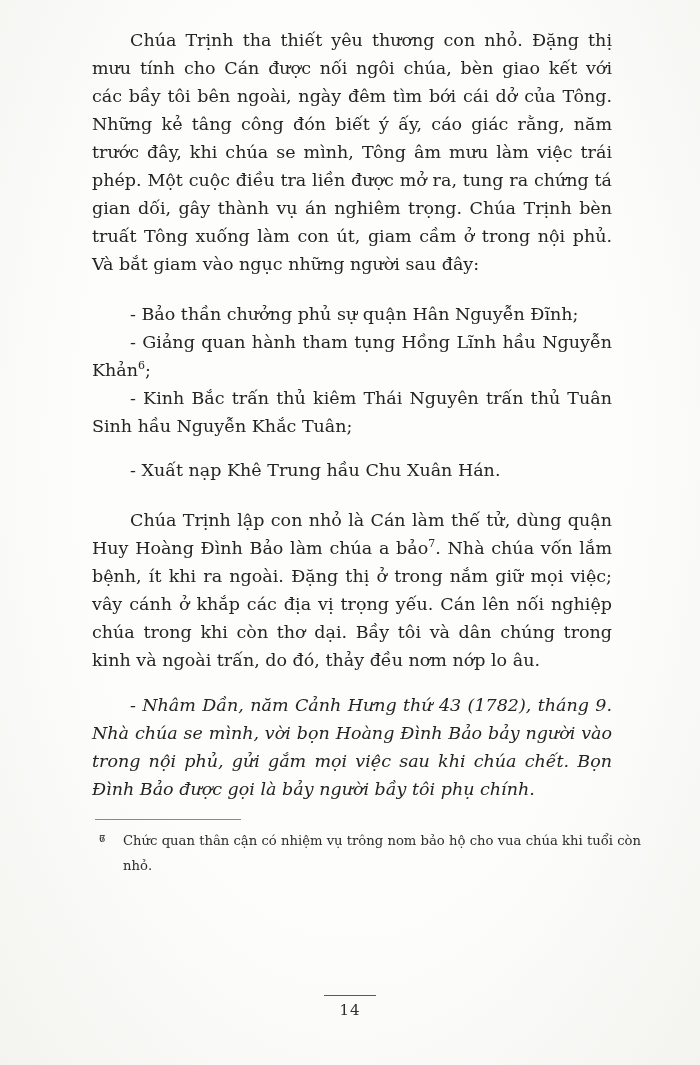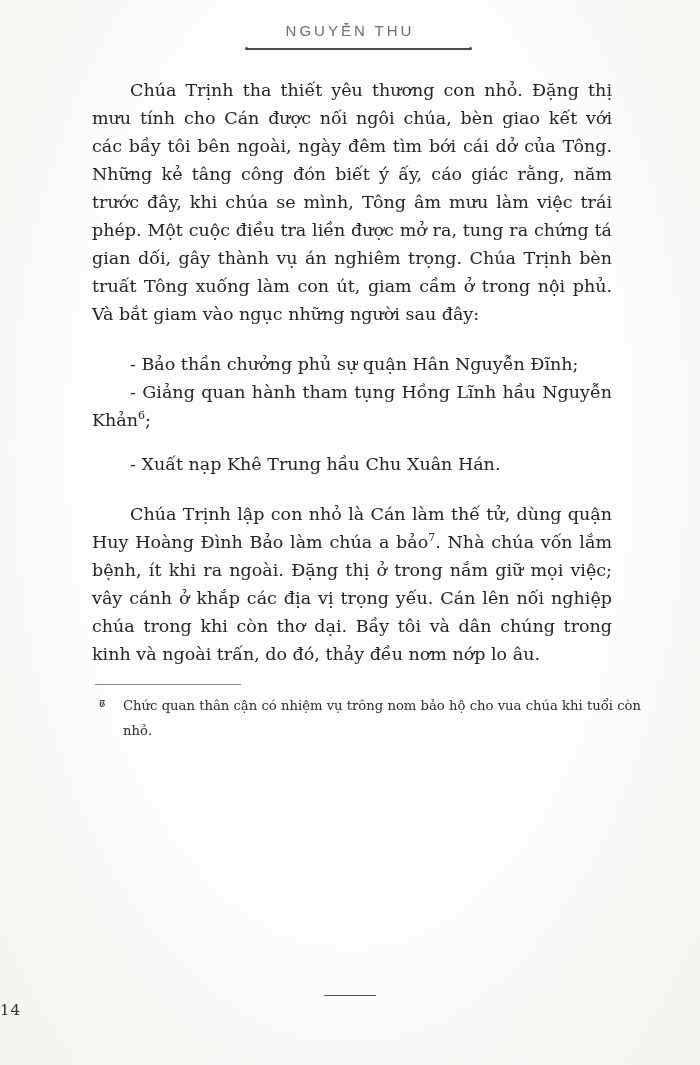--- a/index.html
+++ b/index.html
@@ -70,50 +70,48 @@
   .footnote { position:relative; padding-left:28px; }
   .fn-num {
     position:absolute; left:4px; top:-2px;
     font-size:10px; color:#333;
   }
 
   
   .page-footer {
     position:absolute;
     left:0; right:0; bottom:46px;
-    text-align:left;
+    text-align:center;
   }
   .footer-rule { width:52px; height:1px; background:#5a5a5a; margin:0 auto 5px; }
   .page-number { font-size:15px; color:#2e2e2e; letter-spacing:1px; }
 </style>
 </head>
 <body>
 
 <div class="page">
 
-  <header>
-    <div class="running-head">NGUYỄN THU</div>
-    <div class="head-rule"></div>
-  </header>
 
   <main class="body-text">
 
 
     <p class="para mt0"><span>Chúa Trịnh tha thiết yêu thương con nhỏ. Đặng thị mưu tính cho Cán được nối ngôi chúa, bèn giao kết với các bầy tôi bên ngoài, ngày đêm tìm bới cái dở của Tông. Những kẻ tâng công đón biết ý ấy, cáo giác rằng, năm trước đây, khi chúa se mình, Tông âm mưu làm việc trái phép. Một cuộc điều tra liền được mở ra, tung ra chứng tá gian dối, gây thành vụ án nghiêm trọng. Chúa Trịnh bèn truất Tông xuống làm con út, giam cầm ở trong nội phủ. Và bắt giam vào ngục những người sau đây:</span></p>
 
     <p class="para mt9"><span>- Bảo thần chưởng phủ sự quận Hân Nguyễn Đĩnh;</span></p>
 
     <p class="para mt7"><span>- Giảng quan hành tham tụng Hồng Lĩnh hầu Nguyễn Khản</span><sup class="ref">6</sup><span>;</span></p>
 
+    <p class="para mt7"><span>- Kinh Bắc trấn thủ kiêm Thái Nguyên trấn thủ Tuân Sinh hầu Nguyễn Khắc Tuân;</span></p>
 
     <p class="para mt2"><span>- Xuất nạp Khê Trung hầu Chu Xuân Hán.</span></p>
 
 
     <p class="para mt9"><span>Chúa Trịnh lập con nhỏ là Cán làm thế tử, dùng quận Huy Hoàng Đình Bảo làm chúa a bảo</span><sup class="ref">7</sup><span>. Nhà chúa vốn lắm bệnh, ít khi ra ngoài. Đặng thị ở trong nắm giữ mọi việc; vây cánh ở khắp các địa vị trọng yếu. Cán lên nối nghiệp chúa trong khi còn thơ dại. Bầy tôi và dân chúng trong kinh và ngoài trấn, do đó, thảy đều nơm nớp lo âu.</span></p>
 
+    <p class="para italic mt17"><span>- Nhâm Dần, năm Cảnh Hưng thứ 43 (1782), tháng 9. Nhà chúa se mình, vời bọn Hoàng Đình Bảo bảy người vào trong nội phủ, gửi gắm mọi việc sau khi chúa chết. Bọn Đình Bảo được gọi là bảy người bầy tôi phụ chính.</span></p>
 
   </main>
 
   <div class="footnotes">
     <div class="fn-rule"></div>
     <div class="footnote">
       <span class="fn-num">6</span>
     </div>
     <div class="footnote">
       <span class="fn-num">7</span>

